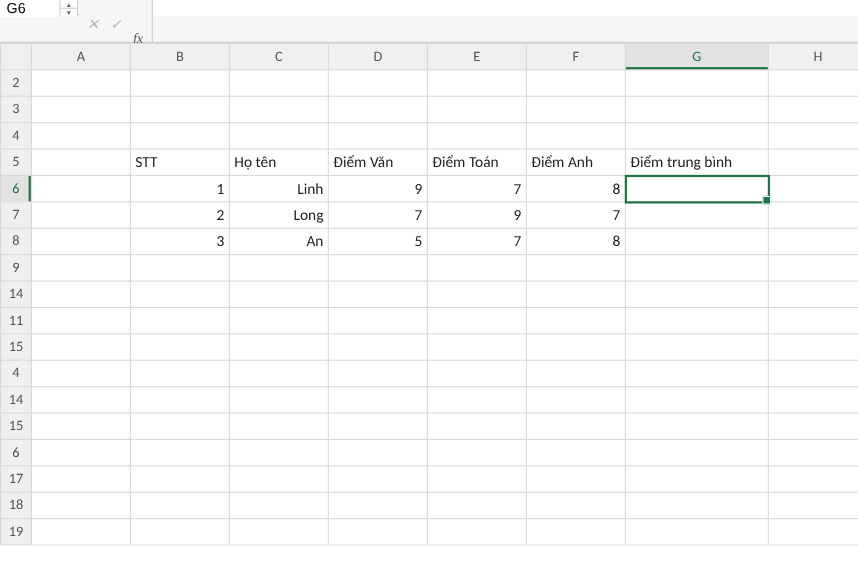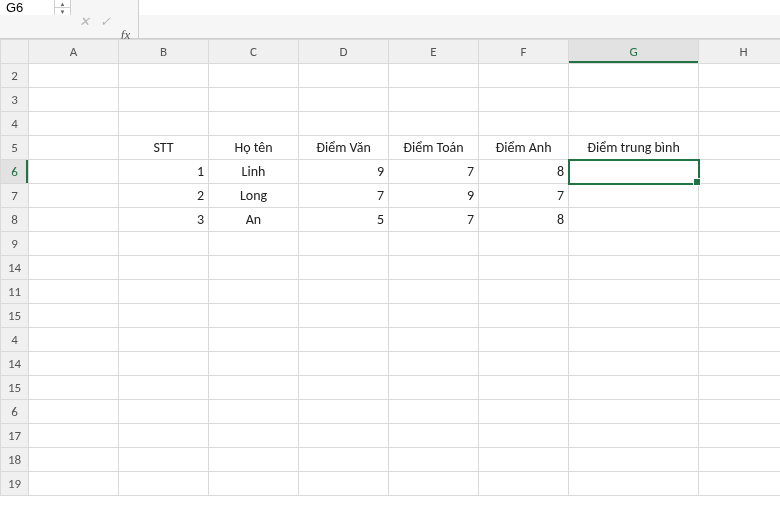--- a/index.html
+++ b/index.html
@@ -114,27 +114,27 @@
     min-width: 28px;
     text-align: center;
     background: #f0f0f0;
   }
 
   
   td.hdr-cell {
     background: #ffff00;
     border: 1px solid #000;
     font-weight: normal;
-    text-align: center;
+    text-align: left;
   }
   td.tbl-cell {
     border: 1px solid #000;
     text-align: right;
   }
-  td.tbl-cell.text { text-align: center; }
+  td.tbl-cell.text { text-align: right; }
 
   
   td.selected {
     outline: 2px solid #217346;
     outline-offset: -1px;
     position: relative;
   }
   td.selected::after {
     content: "";
     position: absolute;

